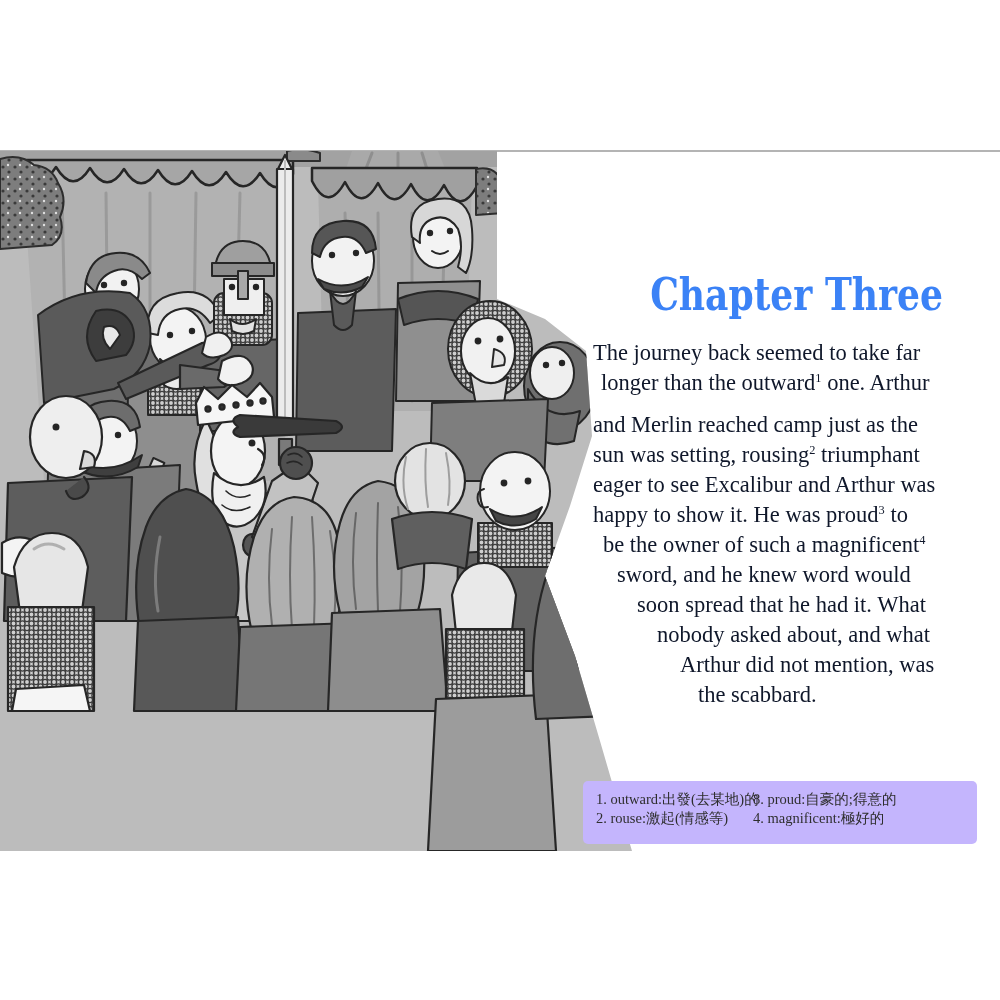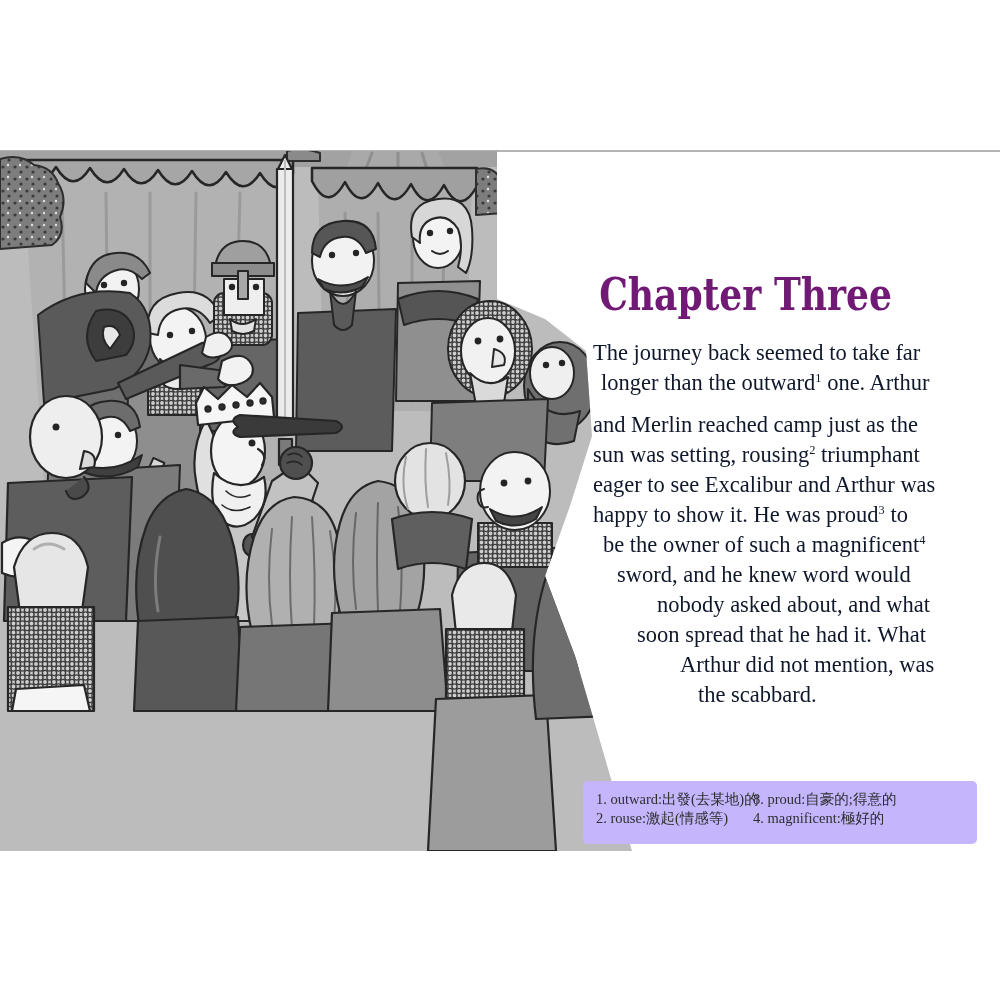--- a/index.html
+++ b/index.html
@@ -3,22 +3,22 @@
 <meta charset="utf-8">
 <style>
   html,body{margin:0;padding:0;}
   body{
     width:1000px;height:1000px;position:relative;overflow:hidden;
     background:#ffffff;font-family:"Liberation Serif",serif;
   }
   .top-rule{position:absolute;left:0;top:150px;width:1000px;height:2px;background:#b4b4b4;}
   .illustration{position:absolute;left:0;top:151px;width:632px;height:700px;}
   .chapter-title{
-    position:absolute;left:567px;top:240px;width:332px;text-align:right;
-    font-family:"DejaVu Serif",serif;font-size:44px;color:#701a75;white-space:nowrap;
+    position:absolute;left:618px;top:240px;width:332px;text-align:right;
+    font-family:"DejaVu Serif",serif;font-size:44px;color:#3b82f6;white-space:nowrap;
   }
   .chapter-title span{display:inline-block;transform:scaleX(.82);transform-origin:50% 50%;letter-spacing:0px;}
   .body-text{
     position:absolute;left:593px;top:338px;width:340px;
     font-size:22.5px;line-height:30px;color:#0f172a;
   }
   .bline{white-space:nowrap;}
   .bline sup{font-size:.55em;line-height:0;vertical-align:super;}
   .footnote-box{
     position:absolute;left:583px;top:781px;width:394px;height:63px;
@@ -284,22 +284,22 @@
 
 <div class="body-text">
     <div class="bline" style="margin-left: 0px;">The journey back seemed to take far</div>
     <div class="bline" style="margin-left: 8px;">longer than the outward<sup>1</sup> one. Arthur</div>
     <div class="bline" style="margin-left: 0px; margin-top: 12px;">and Merlin reached camp just as the</div>
     <div class="bline" style="margin-left: 0px;">sun was setting, rousing<sup>2</sup> triumphant</div>
     <div class="bline" style="margin-left: 0px;">eager to see Excalibur and Arthur was</div>
     <div class="bline" style="margin-left: 0px;">happy to show it. He was proud<sup>3</sup> to</div>
     <div class="bline" style="margin-left: 10px;">be the owner of such a magnificent<sup>4</sup></div>
     <div class="bline" style="margin-left: 24px;">sword, and he knew word would</div>
+    <div class="bline" style="margin-left: 44px;">soon spread that he had it. What</div>
     <div class="bline" style="margin-left: 64px;">nobody asked about, and what</div>
-    <div class="bline" style="margin-left: 44px;">soon spread that he had it. What</div>
     <div class="bline" style="margin-left: 87px; text-align: center;">Arthur did not mention, was</div>
     <div class="bline" style="margin-left: 105px;">the scabbard.</div>
   </div>
 
 <div class="footnote-box">
   <div class="footnote-col c1">
       <div class="fnote">1. outward:出發(去某地)的</div>
       <div class="fnote">2. rouse:激起(情感等)</div>
     </div>
   <div class="footnote-col c2">

